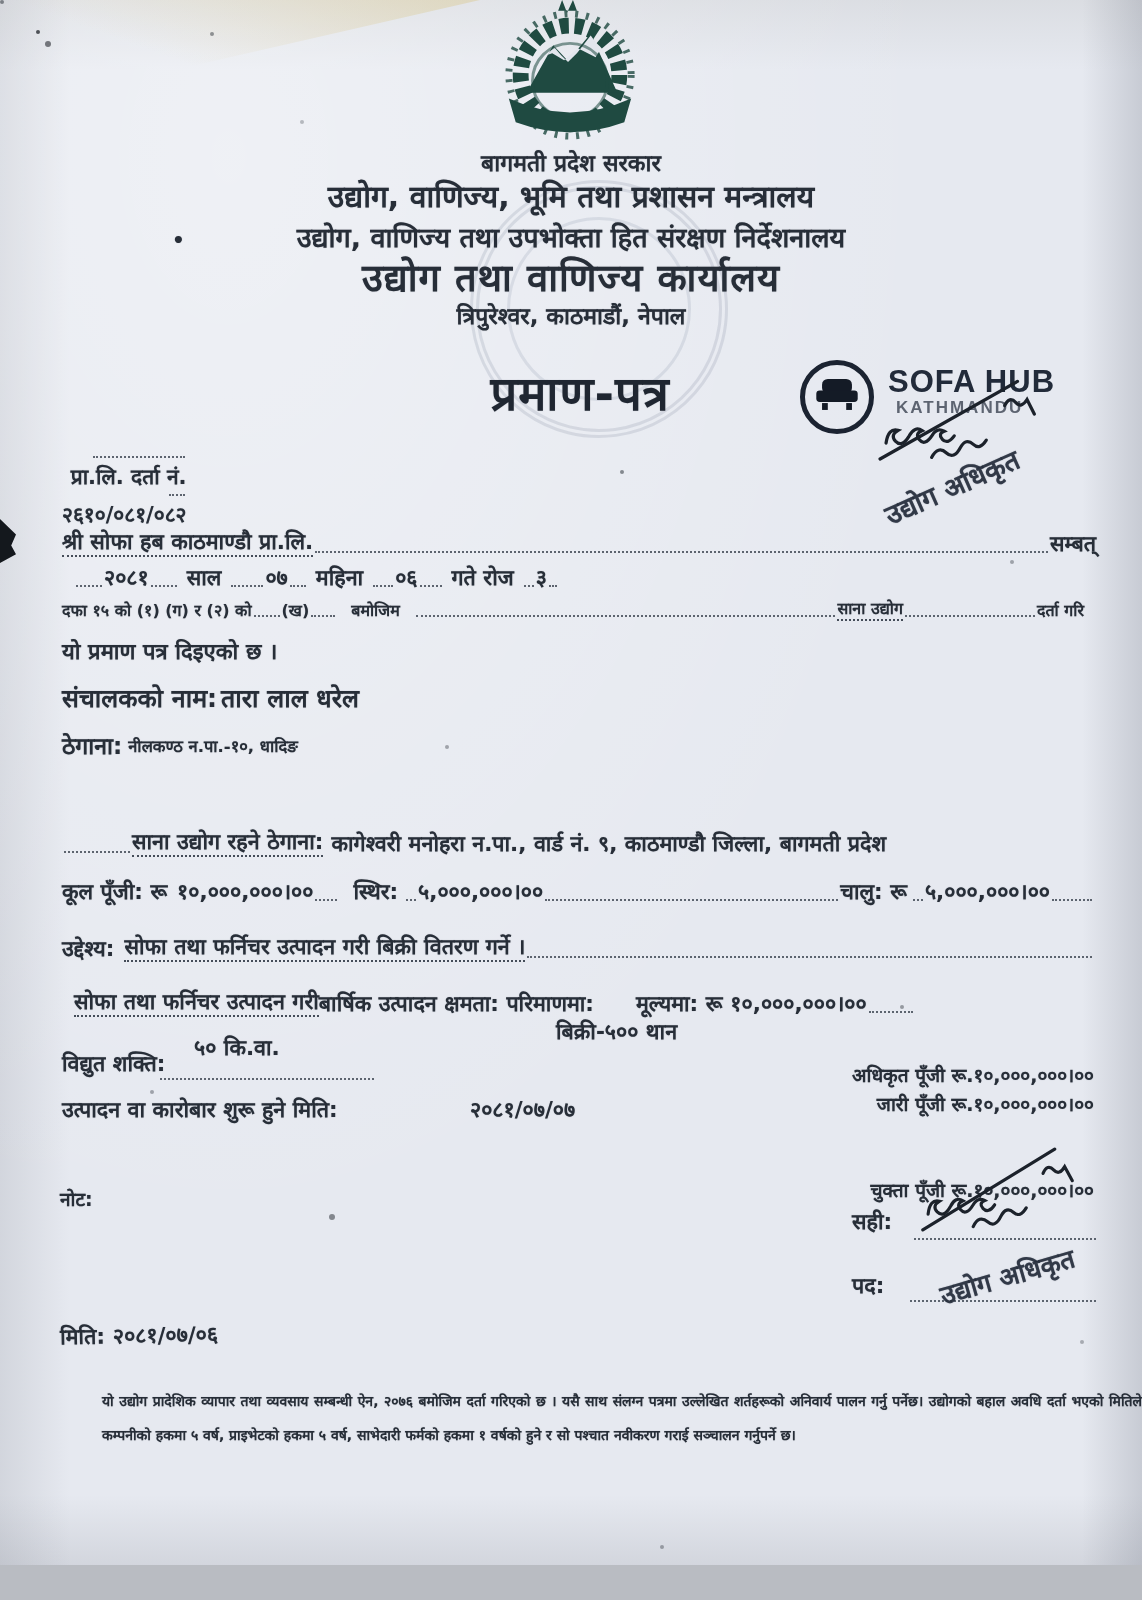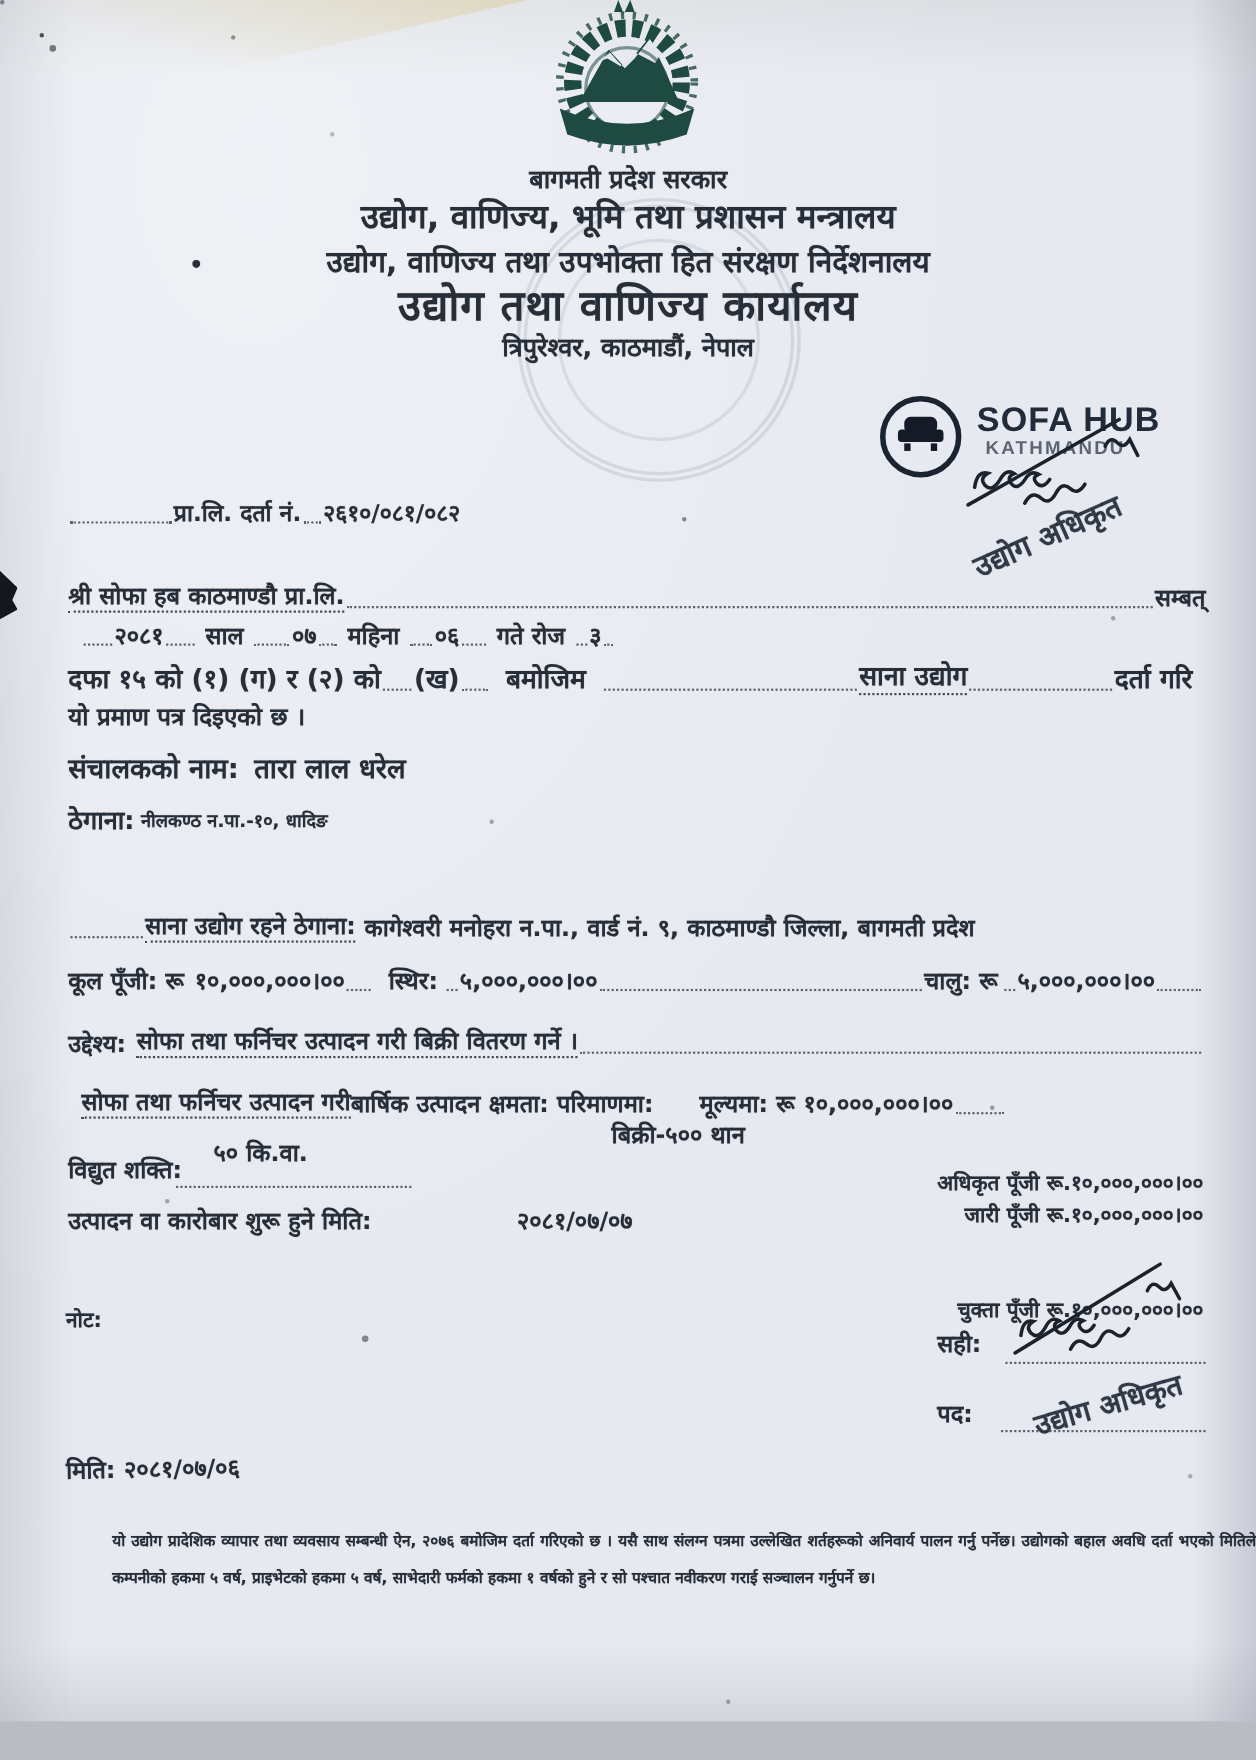--- a/index.html
+++ b/index.html
@@ -70,20 +70,21 @@
     </svg>
   </div>
 
   <div class="abs txt ctr" style="top:146px;font-size:23px;">बागमती प्रदेश सरकार</div>
   <div class="abs txt ctr" style="top:175px;font-size:30px;">उद्योग, वाणिज्य, भूमि तथा प्रशासन मन्त्रालय</div>
   <div class="abs txt" style="left:172px;top:228px;font-size:20px;">•</div>
   <div class="abs txt ctr" style="top:218px;font-size:27px;">उद्योग, वाणिज्य तथा उपभोक्ता हित संरक्षण निर्देशनालय</div>
   <div class="abs txt ctr" style="top:250px;font-size:38px;letter-spacing:1px;">उद्योग तथा वाणिज्य कार्यालय</div>
   <div class="abs txt ctr" style="top:299px;font-size:23px;">त्रिपुरेश्वर, काठमाडौं, नेपाल</div>
 
+  <div class="abs txt" style="left:430px;top:360px;width:300px;text-align:center;font-size:47px;letter-spacing:1px;color:#1f2631;">प्रमाण-पत्र</div>
 
   <div class="abs stampcircle" style="left:800px;top:360px;">
     <span>
       <svg viewBox="0 0 40 34" width="46" height="40">
         <rect x="7" y="3" width="26" height="13" rx="5" fill="#141b26"></rect>
         <rect x="2" y="13" width="36" height="10" rx="3" fill="#141b26"></rect>
         <rect x="7" y="24" width="5" height="6" fill="#141b26"></rect>
         <rect x="28" y="24" width="5" height="6" fill="#141b26"></rect>
       </svg>
     </span>
@@ -96,21 +97,21 @@
       <g class="sig">
         <path d="M28 62 q4 -16 14 -12 q-9 4 -4 11 q6 8 15 -4 q7 -10 14 -4 q-8 2 -4 9 q5 8 14 -3 q6 -8 13 -3 q-7 2 -3 8 q5 7 13 -2"></path>
         <path d="M20 78 L172 12"></path>
         <path d="M74 82 q8 -12 16 -3 q7 8 15 -4 q7 -10 14 -2 q6 7 14 -3"></path>
         <path d="M156 36 q6 -10 12 -2 q5 7 12 -2 l6 16"></path>
       </g>
     </svg>
   </div>
   <div class="abs officer-stamp" style="left:880px;top:468px;font-size:27px;transform:rotate(-24deg);">उद्योग अधिकृत</div>
 
-  <div class="abs row txt" style="left:62px;top:452px;font-size:21px;">
+  <div class="abs row txt" style="left:62px;top:452px;font-size:21px;flex-direction:column;">
     <span class="dots" style="width:92px;"></span>
     <span>प्रा.लि. दर्ता नं.</span>
     <span class="dots" style="width:16px;"></span>
     <span>२६१०/०८१/०८२</span>
   </div>
 
   <div class="abs row txt" style="left:62px;top:526px;width:1034px;font-size:21.5px;">
     <span style="border-bottom:2px dotted #454d59;">श्री  सोफा हब काठमाण्डौ प्रा.लि.</span>
     <span class="dots grow"></span>
     <span>सम्बत्</span>
@@ -127,37 +128,37 @@
     <span style="margin:0 8px;">महिना</span>
     <span class="dots" style="width:20px;"></span>
     <span>०६</span>
     <span class="dots" style="width:22px;"></span>
     <span style="margin:0 8px;">गते रोज</span>
     <span class="dots" style="width:10px;"></span>
     <span>३</span>
     <span class="dots" style="width:8px;"></span>
   </div>
 
-  <div class="abs row txt" style="left:62px;top:597px;width:1022px;font-size:24px;align-items:flex-end;">
+  <div class="abs row txt" style="left:62px;top:597px;width:1022px;font-size:16px;align-items:flex-end;">
     <span>दफा १५   को (१) (ग)   र (२) को</span>
     <span class="dots" style="width:26px;"></span>
     <span>(ख)</span>
     <span class="dots" style="width:24px;"></span>
     <span style="margin:0 14px;">बमोजिम</span>
     <span class="dots grow"></span>
     <span style="border-bottom:2px dotted #454d59;">साना उद्योग</span>
     <span class="dots" style="width:130px;"></span>
     <span>दर्ता गरि</span>
   </div>
 
   <div class="abs txt" style="left:62px;top:635px;font-size:22px;">यो प्रमाण पत्र दिइएको छ ।</div>
 
   <div class="abs row txt" style="left:62px;top:680px;font-size:25px;">
     <span>संचालकको नाम:</span>
-    <span style="margin-left:14px;">तारा लाल धरेल</span>
+    <span style="margin-left:4px;">तारा लाल धरेल</span>
   </div>
 
   <div class="abs row txt" style="left:62px;top:729px;text-align:center;">
     <span style="font-size:23px;">ठेगाना:</span>
     <span style="font-size:16.5px;margin:0 0 4px 6px;">नीलकण्ठ न.पा.-१०, धादिङ</span>
   </div>
 
   <div class="abs row txt" style="left:62px;top:826px;font-size:21.5px;">
     <span class="dots" style="width:66px;"></span>
     <span style="border-bottom:2px dotted #454d59;">साना उद्योग रहने ठेगाना:</span>

